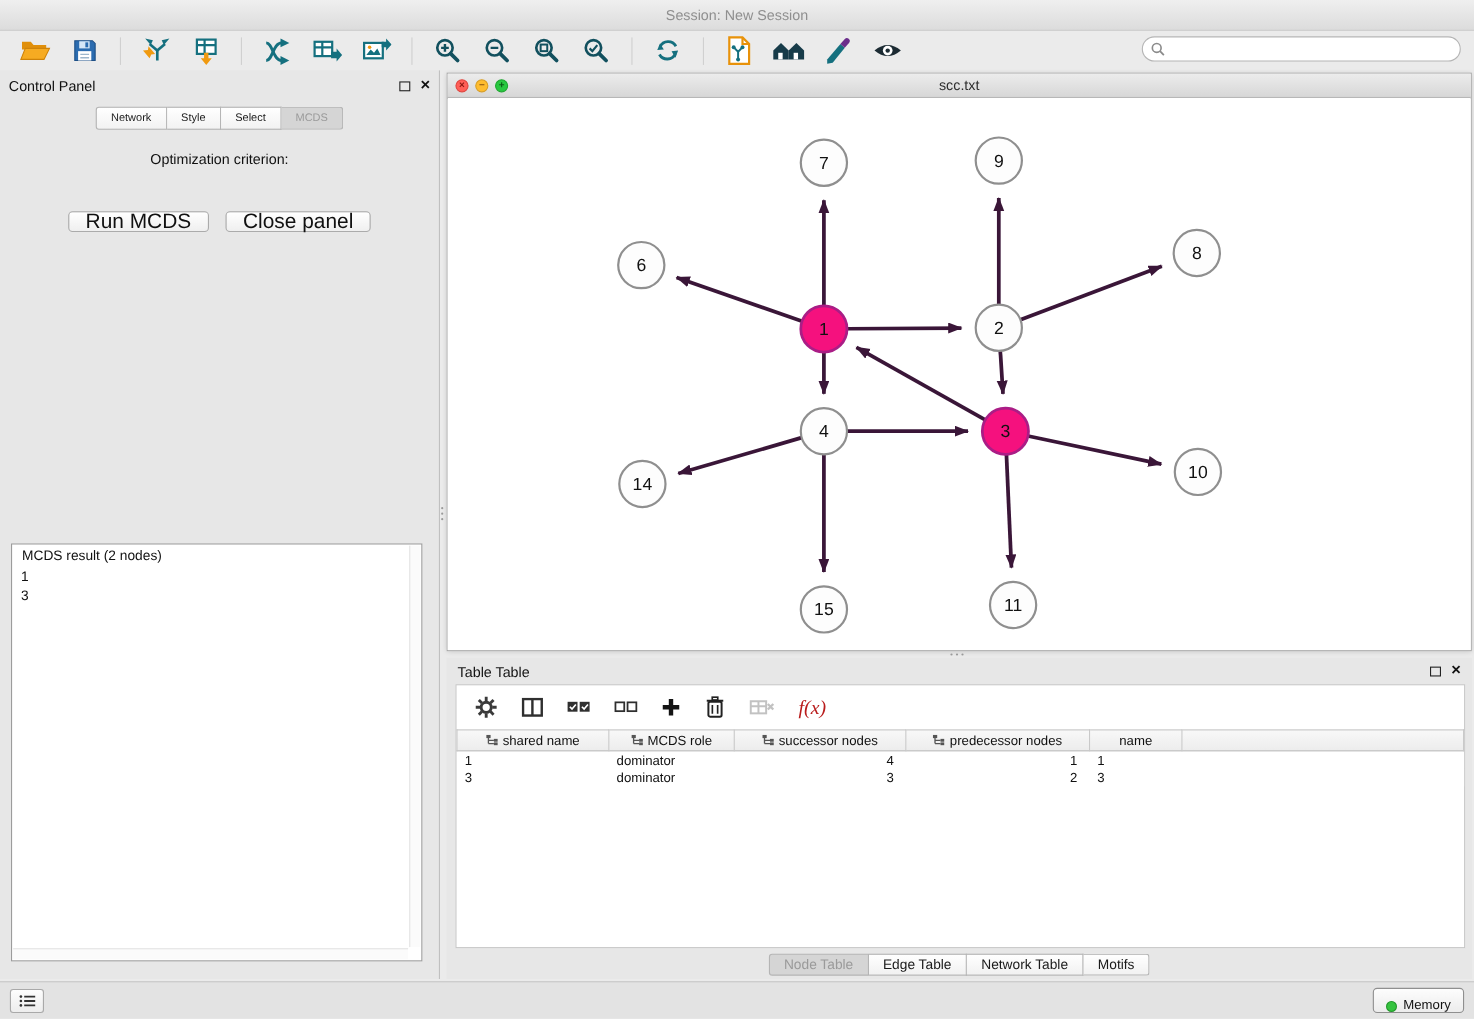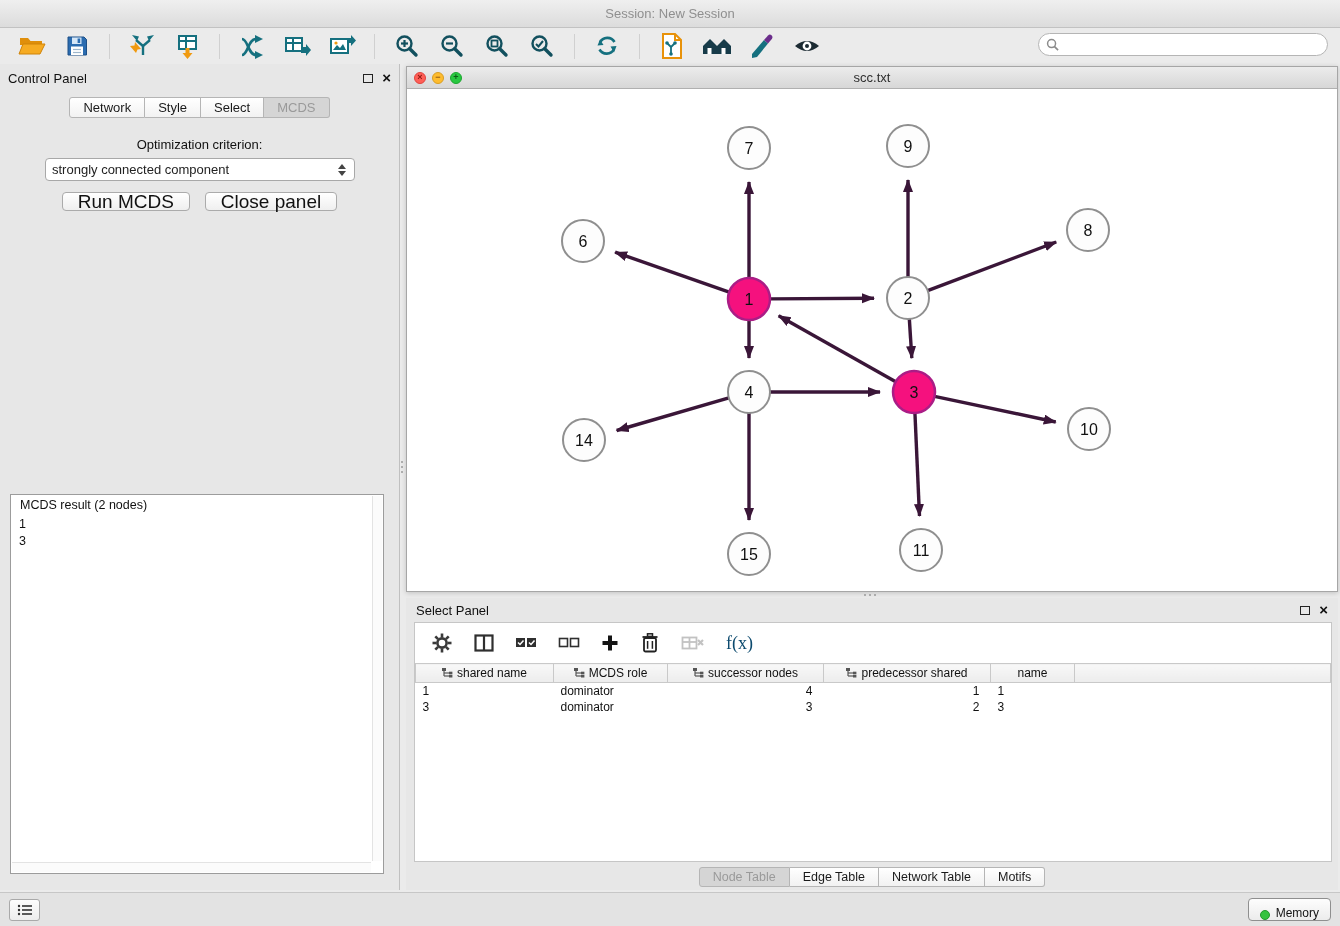--- a/index.html
+++ b/index.html
@@ -26,21 +26,21 @@
 
   
   .control-panel{position:absolute;left:0;top:64px;width:400px;height:826px;
     background:#e7e7e7;border-right:1px solid #c0c0c0}
   .cp-header{height:28px;display:flex;align-items:center;padding:0 8px;color:#111}
   .win-controls{margin-left:auto;display:flex;gap:9px;align-items:center}
   .wc-square{width:10px;height:9px;border:1.5px solid #222;display:inline-block}
   .wc-close{font-weight:bold;font-size:15px;line-height:10px;color:#111}
   .cp-tabs{position:absolute;top:33px;left:0;right:0;display:flex;justify-content:center}
   .cp-tab{background:linear-gradient(#fff,#f2f2f2);border:1px solid #b5b5b5;border-left:none;
-    padding:0 13px;font-size:13px;height:21px;display:flex;align-items:center;color:#1a1a1a}
+    padding:0 13px;font-size:10px;height:21px;display:flex;align-items:center;color:#1a1a1a}
   .cp-tab:first-child{border-left:1px solid #b5b5b5;border-radius:3px 0 0 3px}
   .cp-tab:last-child{border-radius:0 3px 3px 0}
   .cp-tab.active{background:#d5d5d5;color:#9a9a9a}
   .cp-opt-label{position:absolute;top:73px;left:0;right:0;text-align:center;font-size:13px;color:#111}
   .cp-select{position:absolute;top:94px;left:45px;width:310px;height:23px;background:#fff;
     border:1px solid #a8a8a8;border-radius:4px;display:flex;align-items:center;padding:0 6px;font-size:13px}
   .cp-select .stepper{margin-left:auto;display:flex;flex-direction:column;align-items:center;gap:2px;padding-right:2px}
   .tri-up{width:0;height:0;border-left:4px solid transparent;border-right:4px solid transparent;border-bottom:5px solid #444}
   .tri-down{width:0;height:0;border-left:4px solid transparent;border-right:4px solid transparent;border-top:5px solid #444}
   .cp-buttons{position:absolute;top:128px;left:0;right:0;display:flex;justify-content:center;gap:15px}
@@ -73,21 +73,21 @@
   .h-handle{position:absolute;left:855px;top:592px;width:30px;height:6px;display:flex;
     align-items:center;justify-content:center;gap:3px}
   .grip-dot{width:2px;height:2px;border-radius:50%;background:#9a9a9a}
 
   
   .table-panel{position:absolute;left:406px;top:598px;width:932px;height:292px;background:#e7e7e7}
   .tp-header{height:24px;display:flex;align-items:center;padding:0 10px;color:#111}
   .tp-main{position:absolute;top:24px;left:8px;right:6px;bottom:28px;background:#fff;border:1px solid #c6c6c6}
   .tp-toolbar{height:40px;display:flex;align-items:center;padding-left:16px;gap:21px}
   .tp-tool{display:flex;align-items:center;justify-content:center;height:28px}
-  .fx-label{font-family:"Liberation Serif",serif;font-size:18px;color:#0c4a6e}
+  .fx-label{font-family:"Liberation Serif",serif;font-style:italic;font-size:18px;color:#b91c1c}
   .tp-table{position:absolute;top:40px;left:0;right:0}
   table{border-collapse:collapse;width:100%;table-layout:fixed;font-size:12px}
   th{height:19px;background:linear-gradient(#f8f8f8,#ececec);border:1px solid #c9c9c9;
      font-weight:normal;font-size:12px;color:#111;padding:0 2px}
   .th-inner{display:flex;align-items:center;justify-content:center;gap:4px}
   td{height:16px;padding:0 7px;color:#111;background:#fff}
   td.num{text-align:right;padding-right:11px}
   .tp-tabs{position:absolute;bottom:3px;left:0;right:0;display:flex;justify-content:center}
   .tp-tab{background:linear-gradient(#fff,#f1f1f1);border:1px solid #b5b5b5;border-left:none;
     padding:0 13px;font-size:12.5px;height:20px;display:flex;align-items:center;color:#1a1a1a}
@@ -282,27 +282,20 @@
       <span class="wc-close">×</span>
     </span>
   </div>
   <div class="cp-tabs">
     <div class="cp-tab">Network</div>
     <div class="cp-tab">Style</div>
     <div class="cp-tab">Select</div>
     <div class="cp-tab active">MCDS</div>
   </div>
   <div class="cp-opt-label">Optimization criterion:</div>
-  <div class="cp-select">
-    <span>strongly connected component</span>
-    <span class="stepper">
-      <span class="tri-up"></span>
-        <span class="tri-down"></span>
-    </span>
-  </div>
   <div class="cp-buttons">
     <div class="cp-button">Run MCDS</div>
     <div class="cp-button">Close panel</div>
   </div>
   <div class="result-box">
     <span class="result-title">MCDS result (2 nodes)</span>
     <div class="result-lines">
       <div>1</div>
       <div>3</div>
     </div>
@@ -374,21 +367,21 @@
     <span class="grip-dot"></span>
 </div>
 <div class="h-handle">
   <span class="grip-dot"></span>
     <span class="grip-dot"></span>
     <span class="grip-dot"></span>
 </div>
 
 <div class="table-panel">
   <div class="tp-header">
-    <span>Select Panel</span>
+    <span>Table Table</span>
     <span class="win-controls">
       <span class="wc-square"></span>
       <span class="wc-close">×</span>
     </span>
   </div>
 
   <div class="tp-main">
     <div class="tp-toolbar">
       <span class="tp-tool">
         <svg width="22" height="22" viewBox="0 0 22 22">
@@ -504,21 +497,21 @@
             <th>
               <span class="th-inner">
                 <svg width="11" height="10" viewBox="0 0 11 10">
                   <rect x="0" y="0" width="4" height="3" fill="#555"></rect>
                   <line x1="2" y1="3" x2="2" y2="8" stroke="#555" stroke-width="1.2"></line>
                   <line x1="2" y1="5" x2="7" y2="5" stroke="#555" stroke-width="1.2"></line>
                   <line x1="2" y1="8" x2="7" y2="8" stroke="#555" stroke-width="1.2"></line>
                   <rect x="7" y="3.7" width="3.4" height="2.6" fill="#555"></rect>
                   <rect x="7" y="6.9" width="3.4" height="2.6" fill="#555"></rect>
                 </svg>
-                <span>predecessor shared</span>
+                <span>predecessor nodes</span>
               </span>
             </th>
             <th>
               <span class="th-inner">
                 <span>name</span>
               </span>
             </th>
             <th></th>
           </tr>
         </thead>

